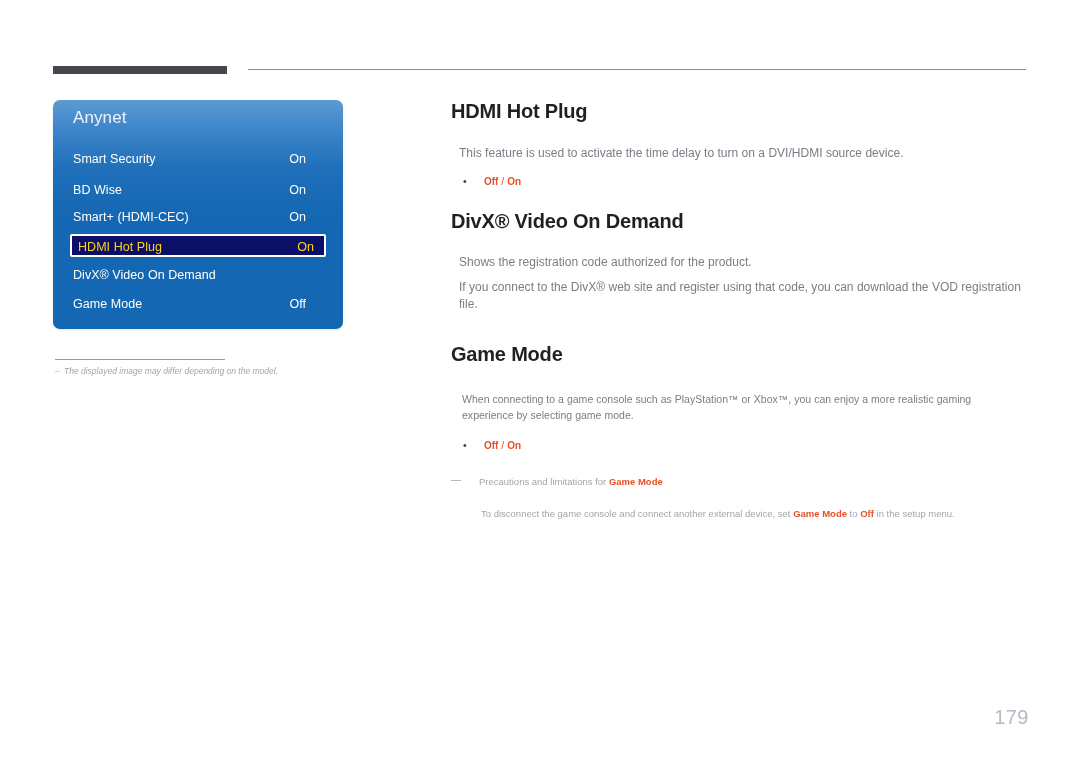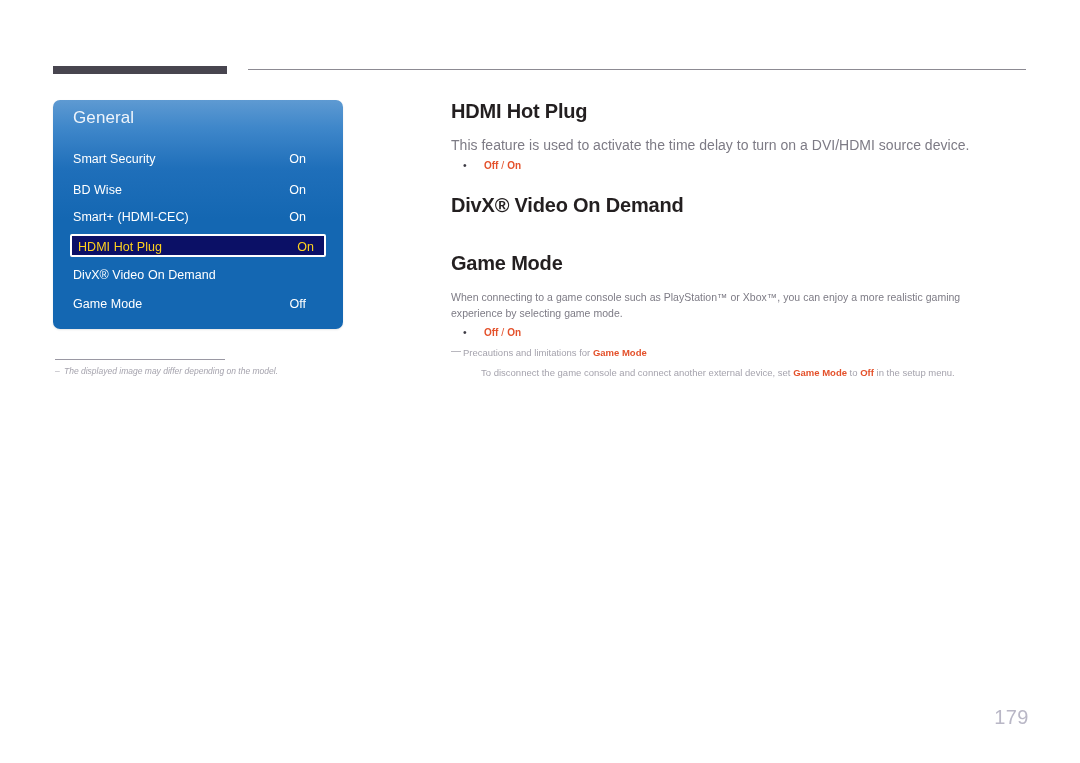--- a/index.html
+++ b/index.html
@@ -127,32 +127,32 @@
     width: 578px;
   }
   .sec-h1 {
     font-size: 20px;
     font-weight: bold;
     color: #231f20;
     letter-spacing: -0.2px;
     margin: 0;
   }
   .body-line {
-    font-size: 14px;
+    font-size: 12px;
     color: #7d7b85;
     line-height: 17px;
     letter-spacing: 0.02px;
-    margin: 0;
+    margin: 8px;
   }
   .body-para {
     font-size: 10.5px;
     color: #7d7b85;
     line-height: 16px;
     letter-spacing: 0.02px;
-    margin: 0;
+    margin: 11px;
     width: 556px;
   }
   .bullet-row {
     position: relative;
     padding-left: 33px;
     font-size: 10.5px;
     line-height: 16px;
     margin: 0;
   }
   .bullet-row .bullet-dot {
@@ -177,21 +177,21 @@
   .note-block .note-dash {
     position: absolute;
     left: 0; top: 0;
     color: #a5a3ad;
     font-size: 10px;
   }
   .note-line {
     font-size: 9.5px;
     color: #a5a3ad;
     line-height: 16px;
-    margin: 0;
+    margin: 16px;
   }
   .note-sub {
     font-size: 9.5px;
     color: #a5a3ad;
     line-height: 16px;
     margin: 4px;
     padding-left: 14px;
   }
   .em-orange {
     color: #e4512b;
@@ -219,21 +219,21 @@
 </style>
 </head>
 <body>
 
 <div id="header-rules">
   <div id="header-bar-dark"></div>
   <div id="header-rule-thin"></div>
 </div>
 
 <div id="osd-panel">
-  <div id="osd-title">General</div>
+  <div id="osd-title">Anynet</div>
 
   <div class="osd-row" style="top:47px;">
     <span class="osd-label">Smart Security</span>
     <span class="osd-value">On</span>
   </div>
 
   <div class="osd-row" style="top:78px;">
     <span class="osd-label">BD Wise</span>
     <span class="osd-value">On</span>
   </div>
@@ -271,20 +271,22 @@
   <p class="body-line">This feature is used to activate the time delay to turn on a DVI/HDMI source device.</p>
   <div class="gap-body-bullet"></div>
   <p class="bullet-row">
     <span class="bullet-dot">•</span><span class="bullet-text">Off</span><span class="bullet-sep"> / </span><span class="bullet-text">On</span>
   </p>
 
   <div class="gap-bullet-h1"></div>
 
   <h1 class="sec-h1">DivX® Video On Demand</h1>
   <div class="gap-h1-body2"></div>
+  <p class="body-line">Shows the registration code authorized for the product.</p>
+  <p class="body-line">If you connect to the DivX® web site and register using that code, you can download the VOD registration file.</p>
 
   <div class="gap-sec"></div>
 
   <h1 class="sec-h1">Game Mode</h1>
   <div class="gap-h1-body"></div>
   <p class="body-para">When connecting to a game console such as PlayStation™ or Xbox™, you can enjoy a more realistic gaming experience by selecting game mode.</p>
   <div class="gap-body-bullet"></div>
   <p class="bullet-row">
     <span class="bullet-dot">•</span><span class="bullet-text">Off</span><span class="bullet-sep"> / </span><span class="bullet-text">On</span>
   </p>

